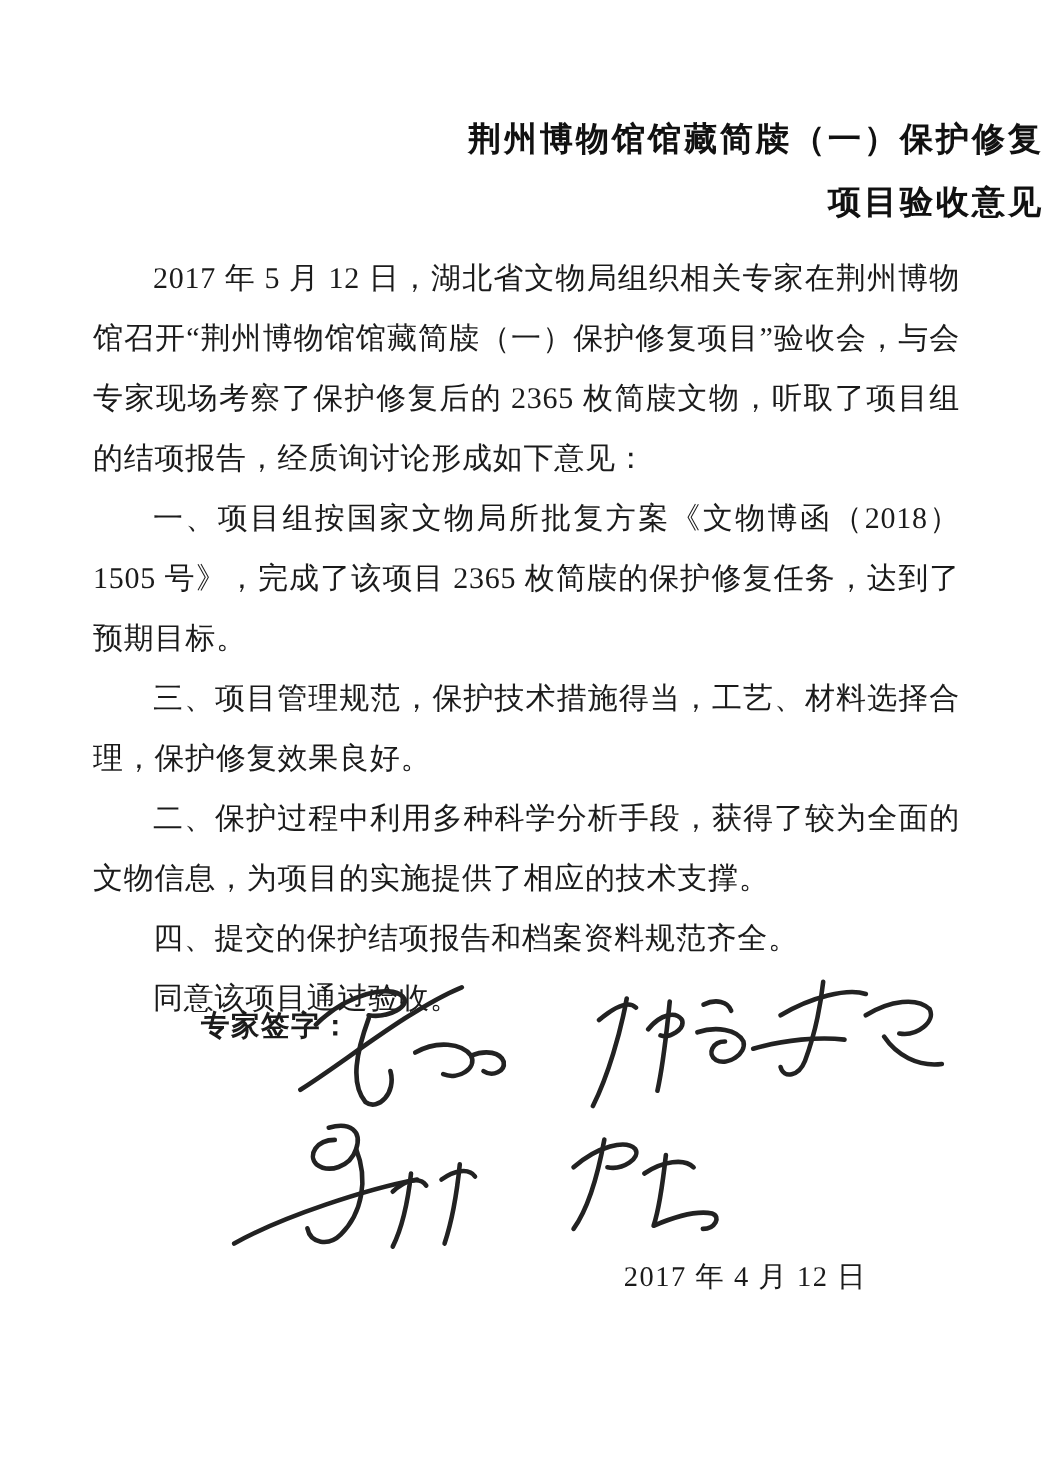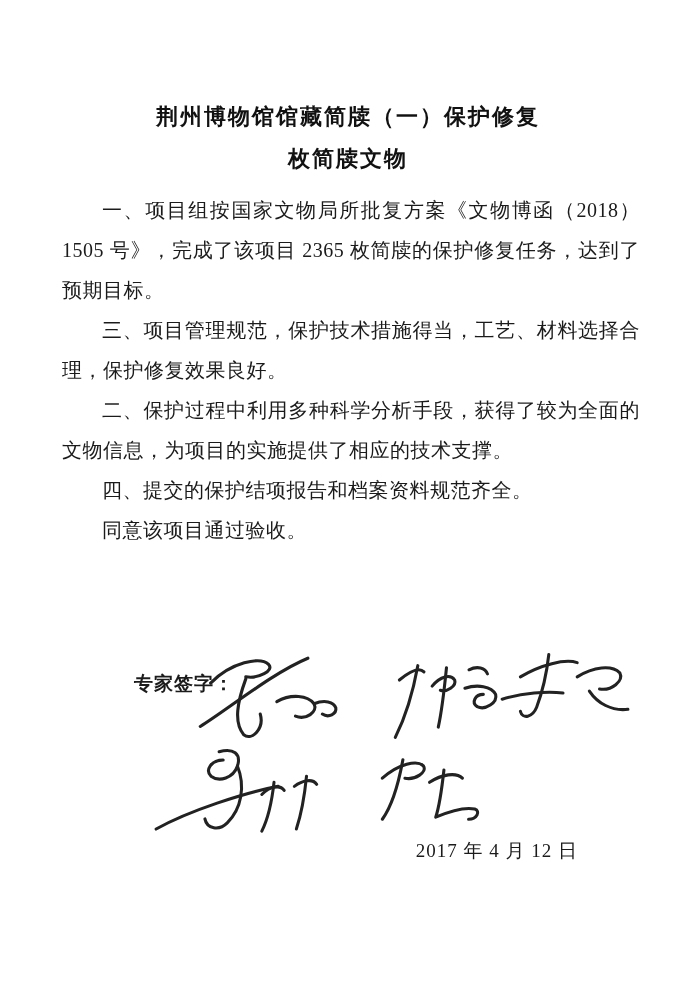--- a/index.html
+++ b/index.html
@@ -10,22 +10,22 @@
   .page {
     position: relative;
     width: 696px;
     height: 988px;
     background: #ffffff;
     overflow: hidden;
     font-family: "Liberation Serif", "DejaVu Serif", serif;
     color: #1b1b1b;
   }
   .title-block {
-    margin-top: 96px;
-    text-align: center;
+    margin-top: 72px;
+    text-align: right;
   }
   .title-line {
     font-size: 22px;
     font-weight: bold;
     line-height: 42px;
     letter-spacing: 2px;
     color: #111111;
   }
   .body-block {
     margin: 10px 56px 0 62px;
@@ -80,24 +80,25 @@
     color: #1b1b1b;
   }
 </style>
 </head>
 <body>
 
 <div class="page">
 
   <div class="title-block">
     <div class="title-line">荆州博物馆馆藏简牍（一）保护修复</div>
-    <div class="title-line">枚简牍文物</div>
+    <div class="title-line">项目验收意见</div>
   </div>
 
   <div class="body-block">
+    <p>2017 年 5 月 12 日，湖北省文物局组织相关专家在荆州博物馆召开“荆州博物馆馆藏简牍（一）保护修复项目”验收会，与会专家现场考察了保护修复后的 2365 枚简牍文物，听取了项目组的结项报告，经质询讨论形成如下意见：</p>
     <p>一、项目组按国家文物局所批复方案《文物博函（2018）1505 号》，完成了该项目 2365 枚简牍的保护修复任务，达到了预期目标。</p>
     <p>三、项目管理规范，保护技术措施得当，工艺、材料选择合理，保护修复效果良好。</p>
     <p>二、保护过程中利用多种科学分析手段，获得了较为全面的文物信息，为项目的实施提供了相应的技术支撑。</p>
     <p>四、提交的保护结项报告和档案资料规范齐全。</p>
     <p>同意该项目通过验收。</p>
   </div>
 
   <div class="signature-area">
     <span class="signature-label">专家签字：</span>
 

